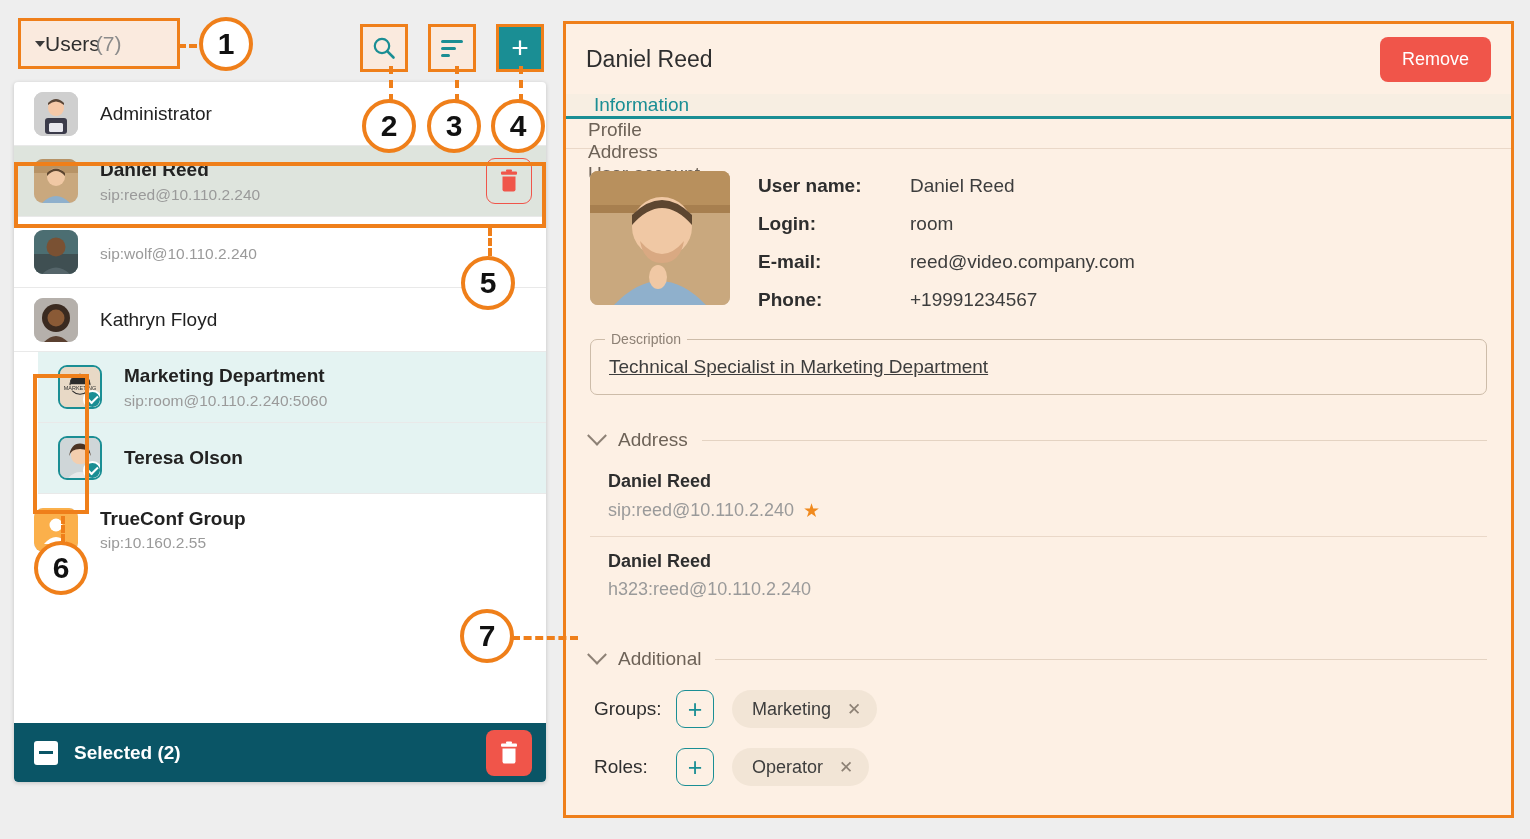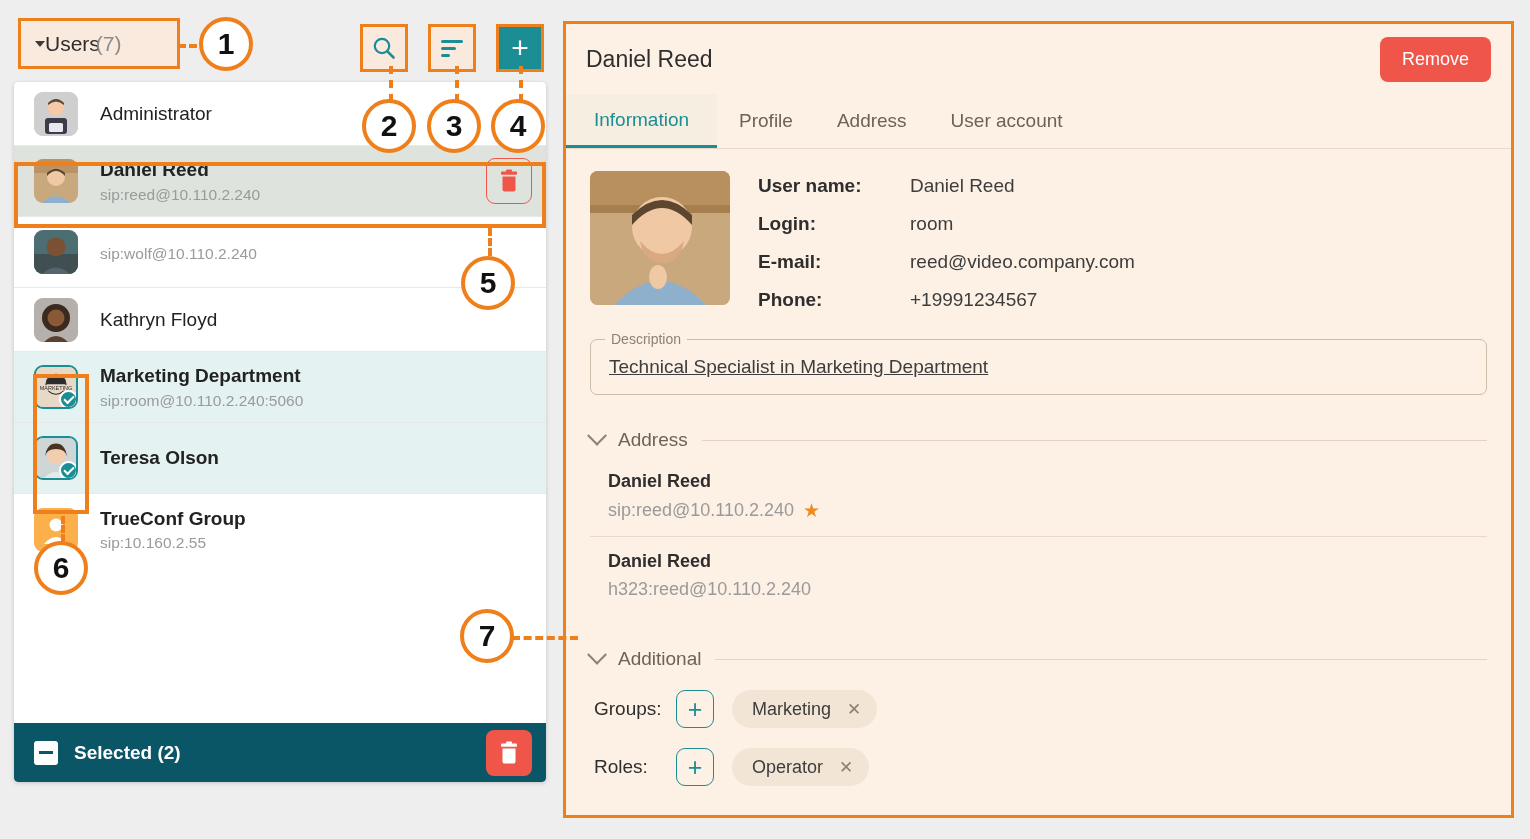--- a/index.html
+++ b/index.html
@@ -68,21 +68,21 @@
   }
   .list-row {
     position: relative;
     height: 64px;
     display: flex; align-items: center;
     padding: 0 14px 0 20px;
     border-bottom: 1px solid #e9e9e9;
     cursor: pointer;
   }
   .list-row.two-line { height: 71px; }
-  .list-row.sel-teal { background: #e4f3f2; }
+  .list-row.sel-teal { background: #e4f3f2; margin-left: 24px; }
   .list-row.sel-grey { background: #dee4dd; }
   .list-row.no-border { border-bottom: none; }
 
   .avatar {
     width: 44px; height: 44px; border-radius: 9px;
     flex: 0 0 44px; overflow: hidden; position: relative;
     background: #cfcfcf;
   }
   .avatar.checked { border: 2px solid #1a8e94; }
   .av-check {
@@ -143,20 +143,21 @@
   .rp-title { font-size: 23px; color: #2e2e2e; flex: 1 1 auto; }
   .remove-btn {
     background: #f0554a; color: #fff; border: none;
     font-family: "Liberation Sans", sans-serif;
     font-size: 18px; font-weight: normal;
     border-radius: 8px; padding: 12px 22px; cursor: pointer;
   }
   .tabs {
     display: flex; align-items: stretch; height: 55px;
     border-bottom: 1px solid #ead8c8;
+    flex-direction: column;
   }
   .tab {
     display: flex; align-items: center; padding: 0 22px;
     font-size: 19px; color: #6d6257; cursor: pointer;
     position: relative;
   }
   .tab.active {
     color: #1a8e94; background: #f7eee2;
     border-bottom: 3px solid #1a8e94;
     padding: 0 28px;

